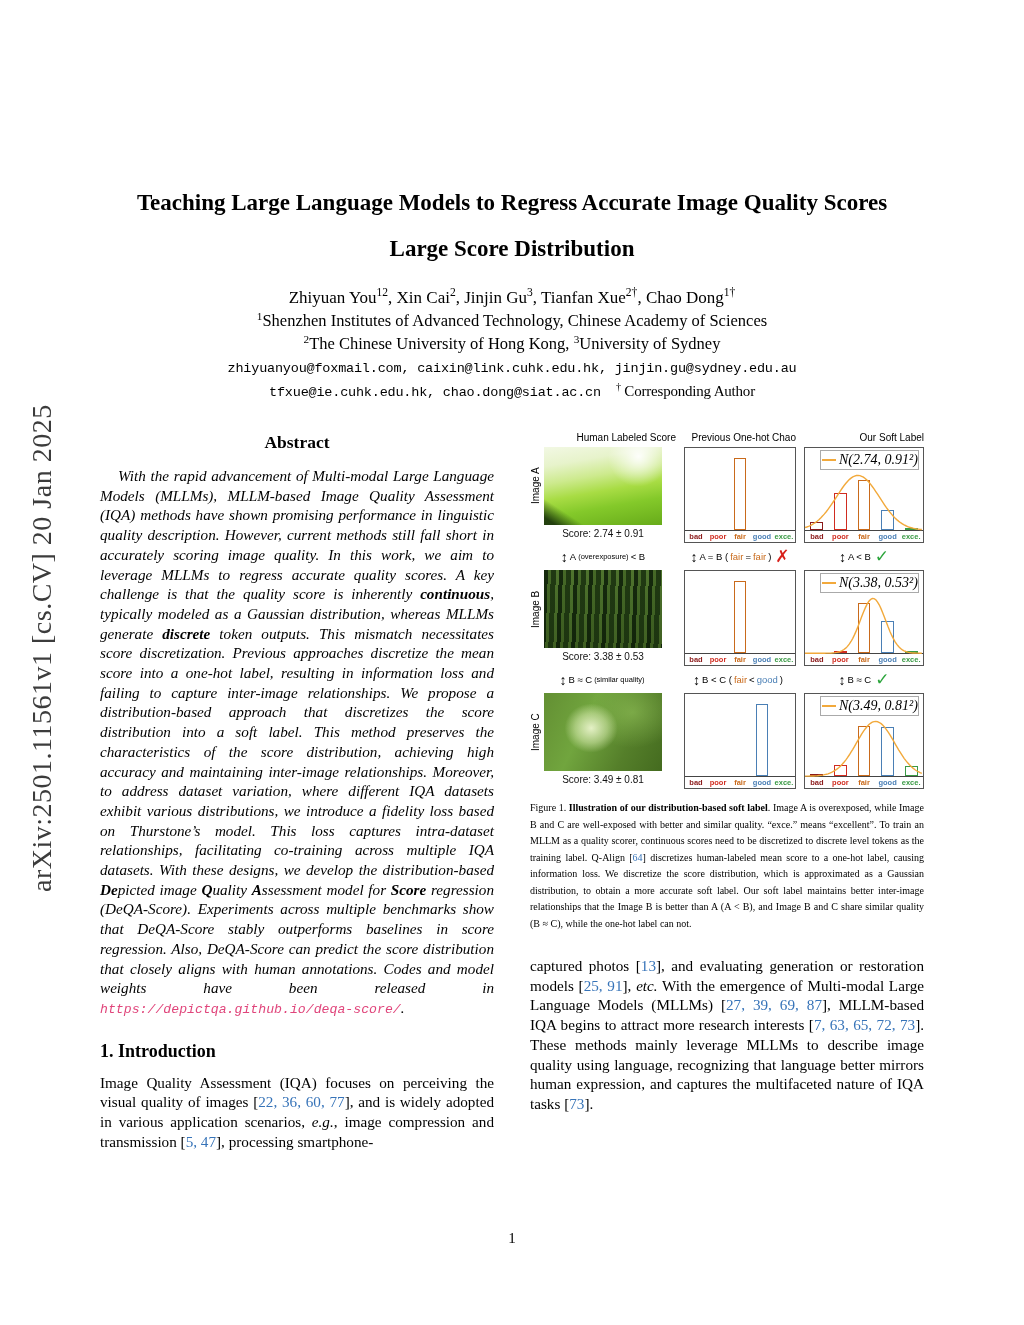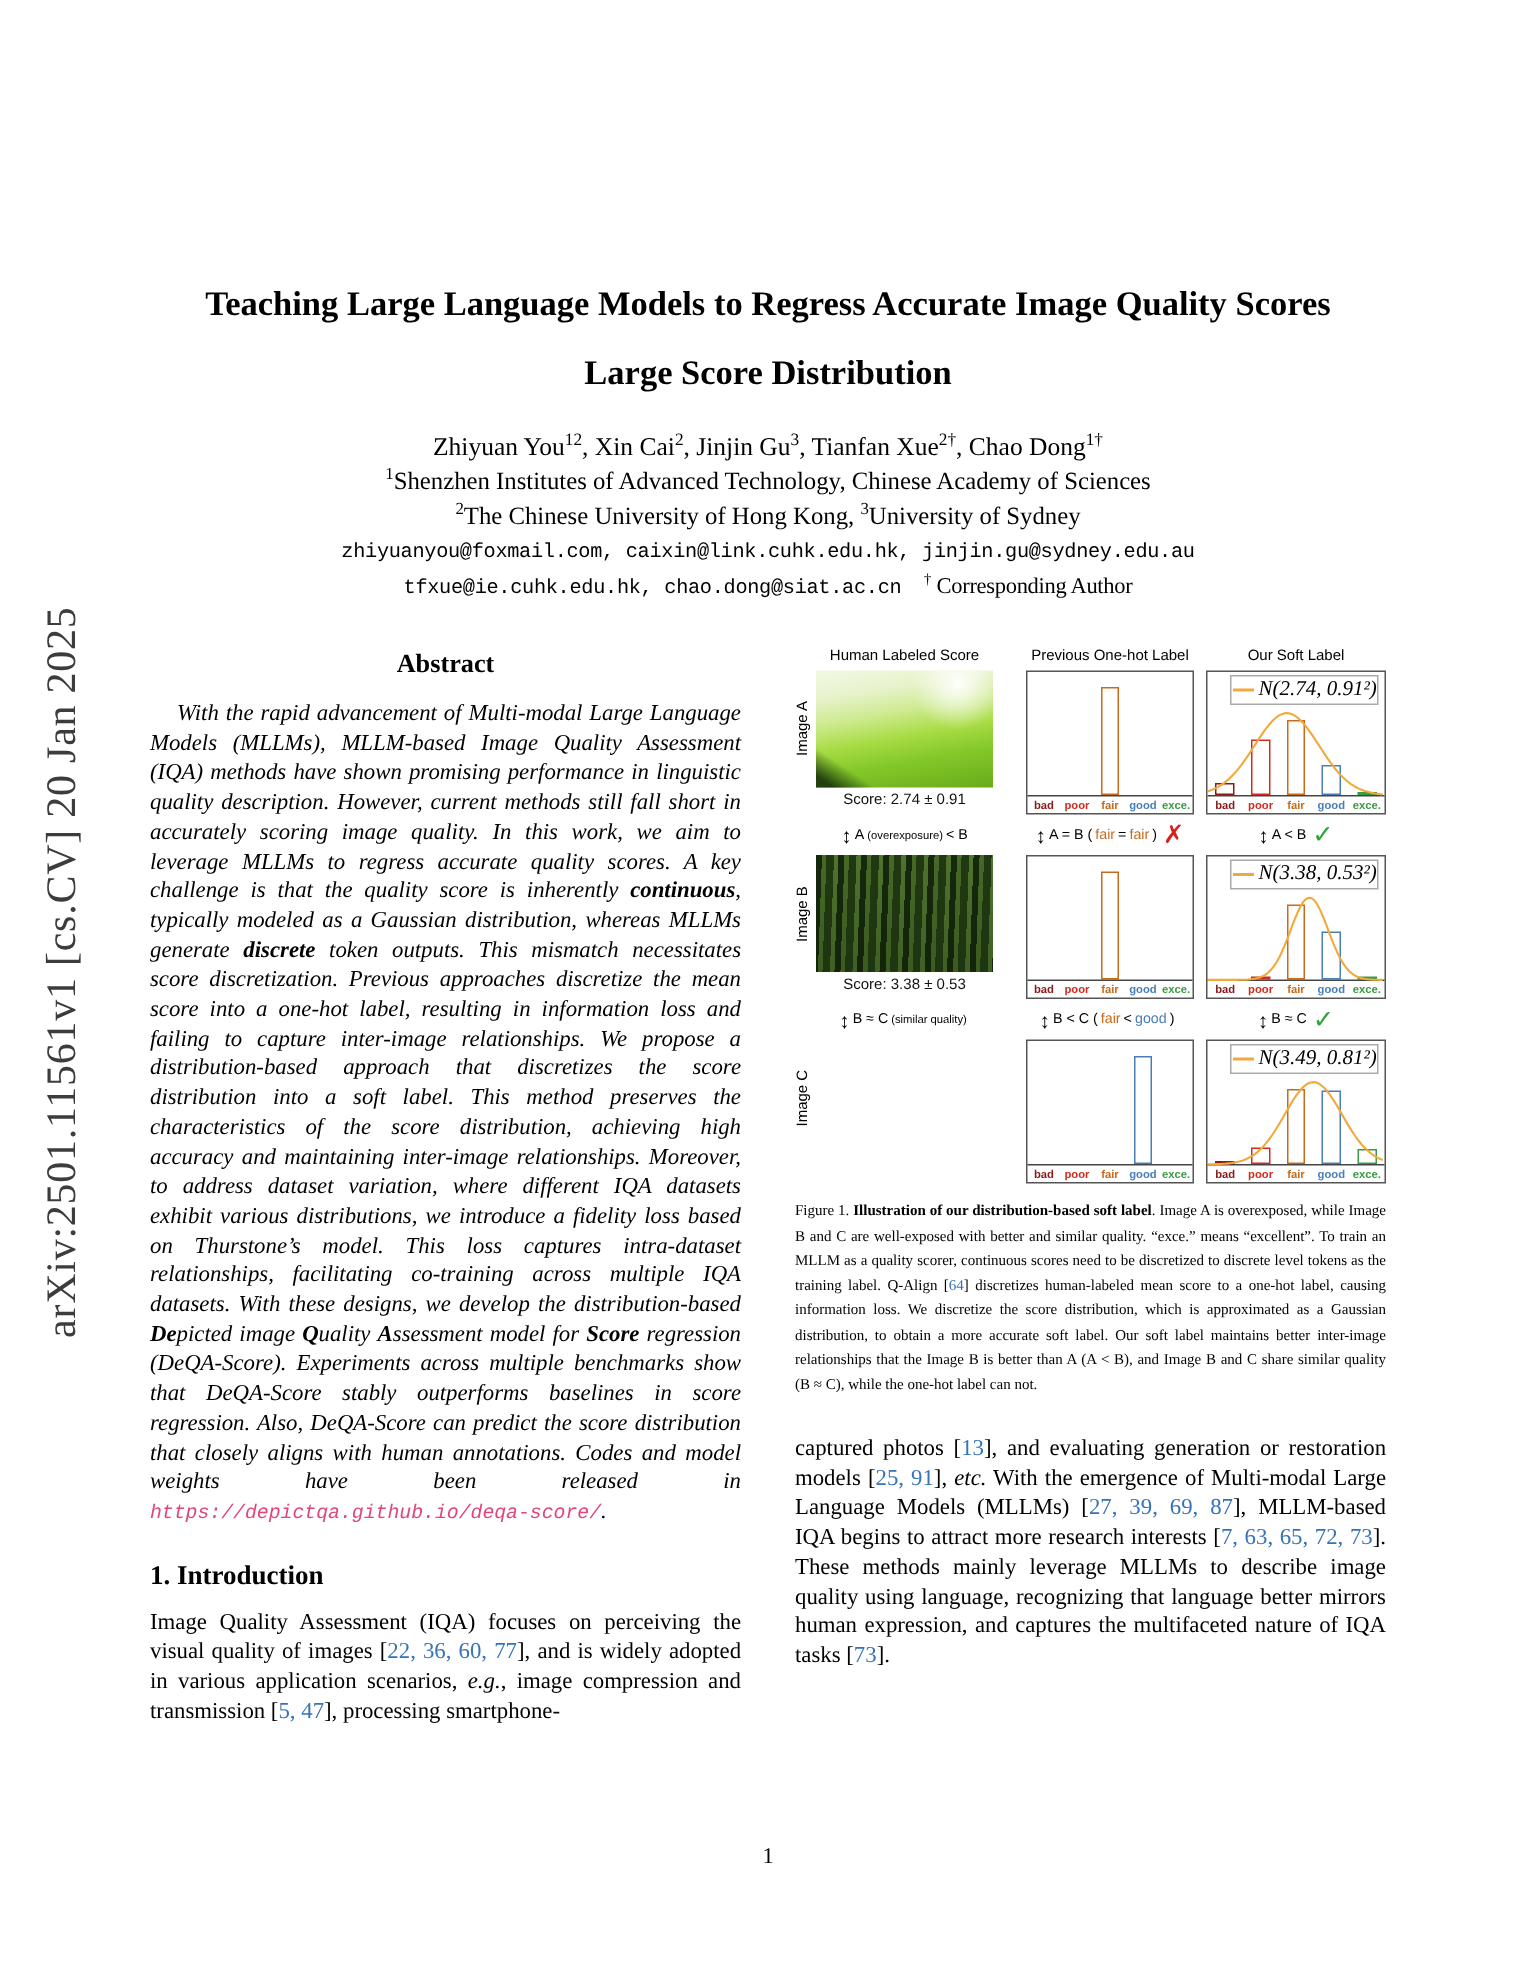--- a/index.html
+++ b/index.html
@@ -37,21 +37,21 @@
   }
   .abstract-body b { font-weight:bold; }
   .link-url { font-family:"Liberation Mono", monospace; font-size:13.2px; }
   .section-heading { font-size:18px; font-weight:bold; margin:21px 0 11px 0; }
   .body-par { font-size:15.2px; line-height:19.7px; text-align:justify; }
   .emph { font-style:italic; }
 
   
   .figure-block { width:394px; font-family:"Liberation Sans","DejaVu Sans",sans-serif; }
   .fig-head { display:flex; gap:8px; margin-bottom:4px; font-size:10px; }
-  .fh { text-align:center; white-space:nowrap; }
+  .fh { text-align:right; white-space:nowrap; }
   .fh1 { width:146px; } .fh2 { width:112px; } .fh3 { width:120px; }
 
   .fig-row { display:flex; gap:8px; align-items:flex-start; }
   .img-cell { width:146px; display:flex; gap:2px; padding-right:13px; }
   .img-rot {
     width:12px; height:78px; writing-mode:vertical-rl; transform:rotate(180deg);
     font-size:10px; text-align:center; line-height:12px;
   }
   .img-col { display:flex; flex-direction:column; }
   .photo { width:118px; height:78px; }
@@ -136,21 +136,21 @@
     <p class="abstract-body"><span>With the rapid advancement of Multi-modal Large Language Models (MLLMs), MLLM-based Image Quality Assessment (IQA) methods have shown promising performance in linguistic quality description. However, current methods still fall short in accurately scoring image quality. In this work, we aim to leverage MLLMs to regress accurate quality scores. A key challenge is that the quality score is inherently </span><b>continuous</b><span>, typically modeled as a Gaussian distribution, whereas MLLMs generate </span><b>discrete</b><span> token outputs. This mismatch necessitates score discretization. Previous approaches discretize the mean score into a one-hot label, resulting in information loss and failing to capture inter-image relationships. We propose a distribution-based approach that discretizes the score distribution into a soft label. This method preserves the characteristics of the score distribution, achieving high accuracy and maintaining inter-image relationships. Moreover, to address dataset variation, where different IQA datasets exhibit various distributions, we introduce a fidelity loss based on Thurstone’s model. This loss captures intra-dataset relationships, facilitating co-training across multiple IQA datasets. With these designs, we develop the distribution-based </span><b>De</b><span>picted image </span><b>Q</b><span>uality </span><b>A</b><span>ssessment model for </span><b>Score</b><span> regression (DeQA-Score). Experiments across multiple benchmarks show that DeQA-Score stably outperforms baselines in score regression. Also, DeQA-Score can predict the score distribution that closely aligns with human annotations. Codes and model weights have been released in </span><span class="link-url" style="color: rgb(224, 69, 123);">https://depictqa.github.io/deqa-score/</span><span>.</span></p>
 
     <div class="section-heading">1. Introduction</div>
     <p class="body-par"><span>Image Quality Assessment (IQA) focuses on perceiving the visual quality of images [</span><span class="cite" style="color: rgb(54, 115, 184);">22, 36, 60, 77</span><span>], and is widely adopted in various application scenarios, </span><span class="emph">e.g.</span><span>, image compression and transmission [</span><span class="cite" style="color: rgb(54, 115, 184);">5, 47</span><span>], processing smartphone-</span></p>
   </div>
 
   <div class="col">
     <div class="figure-block">
       <div class="fig-head">
         <div class="fh fh1">Human Labeled Score</div>
-        <div class="fh fh2">Previous One-hot Label</div>
+        <div class="fh fh2">Previous One-hot Chao</div>
         <div class="fh fh3">Our Soft Label</div>
       </div>
 
       <div class="fig-row">
         <div class="img-cell">
           <div class="img-rot">Image A</div>
           <div class="img-col">
             <div class="photo photo-a"></div>
             <div class="score">Score: 2.74 ± 0.91</div>
           </div>
@@ -270,20 +270,24 @@
         <div class="cmp-cell cmp3">
           <span class="updown">↕</span>
           <span>B ≈ C</span>
           <span class="mark" style="color: rgb(44, 165, 60);">✓</span>
         </div>
       </div>
 
       <div class="fig-row">
         <div class="img-cell">
           <div class="img-rot">Image C</div>
+          <div class="img-col">
+            <div class="photo photo-c"></div>
+            <div class="score">Score: 3.49 ± 0.81</div>
+          </div>
         </div>
         <div class="panel panel-onehot">
           <div class="axis">
               <span class="axis-label" style="color: rgb(139, 26, 26);">bad</span>
               <span class="axis-label" style="color: rgb(208, 44, 32);">poor</span>
               <span class="axis-label" style="color: rgb(201, 106, 27);">fair</span>
               <span class="axis-label" style="color: rgb(74, 127, 181);">good</span>
               <span class="axis-label" style="color: rgb(58, 154, 69);">exce.</span>
             </div>
         <div class="hist-bar" style="left: calc(64.5%); height: 72px; border-color: rgb(74, 127, 181);"></div>

